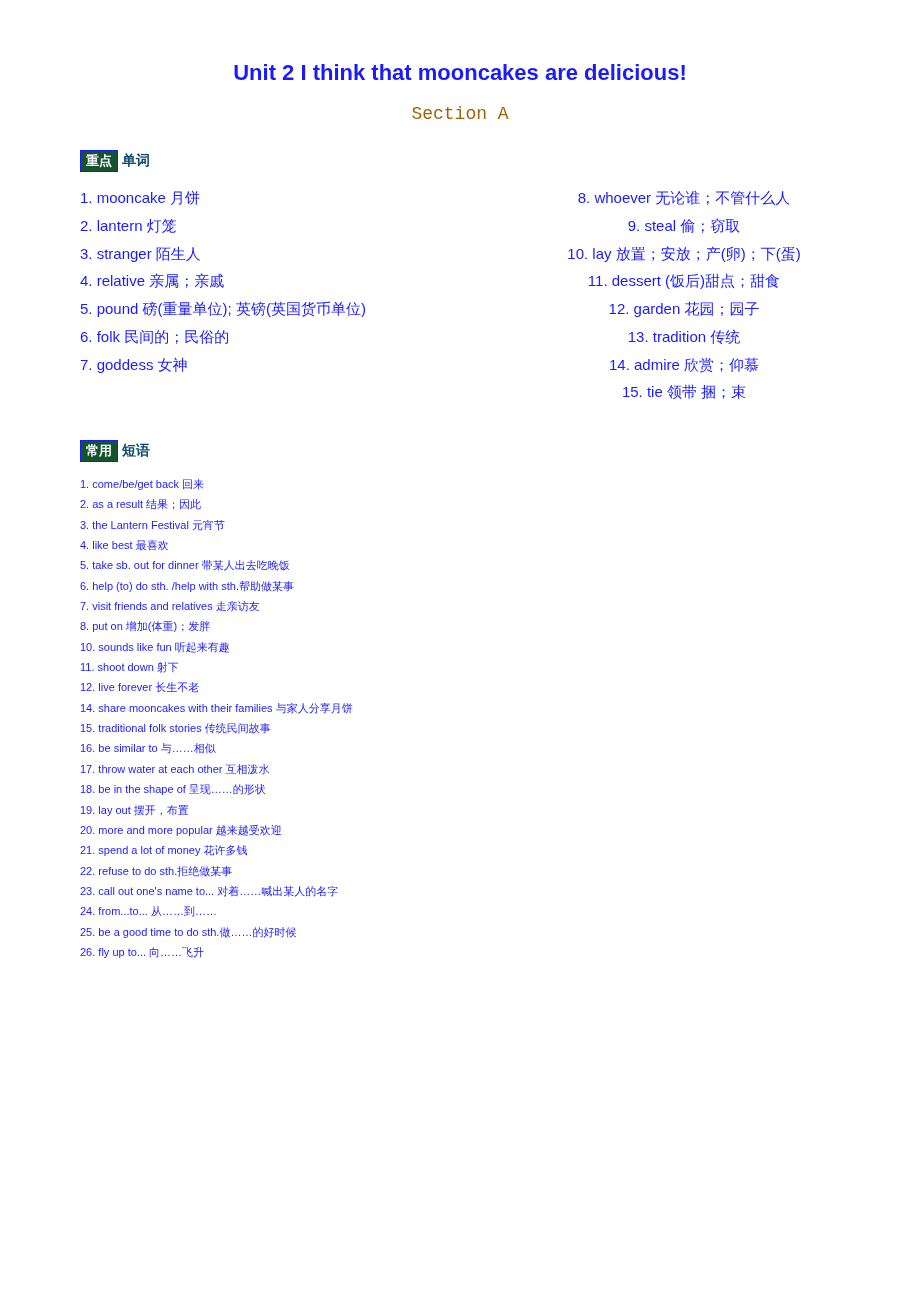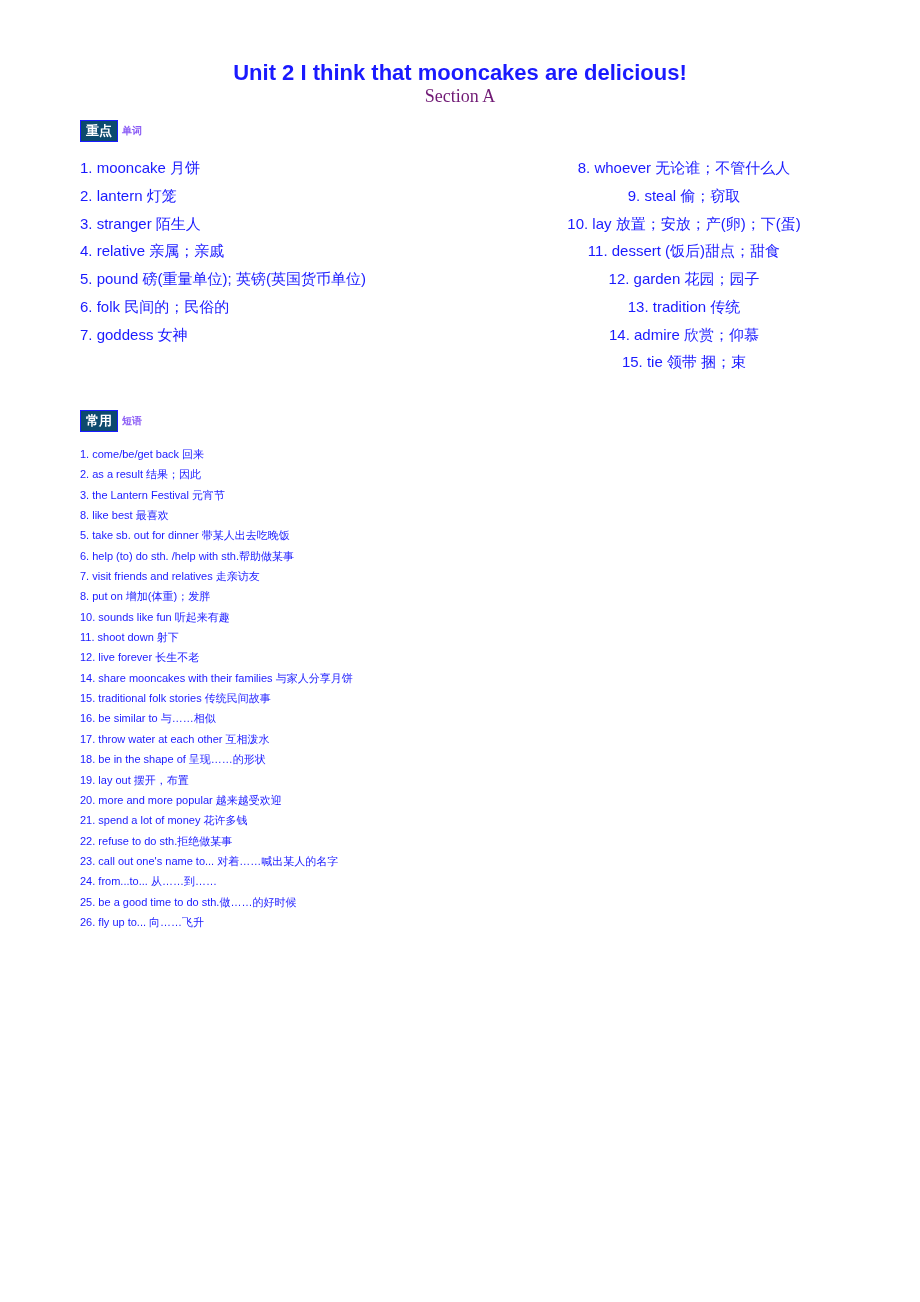--- a/index.html
+++ b/index.html
@@ -16,52 +16,53 @@
       width: 920px;
       min-height: 1302px;
       padding: 60px 80px 60px 80px;
     }
 
     .page-title {
       text-align: center;
       font-size: 22px;
       font-weight: bold;
       color: #1a1aff;
+      margin-bottom: 18px;
       font-family: Arial, sans-serif;
     }
 
     .section-title {
       text-align: center;
       font-size: 18px;
-      color: #701a75;
-      margin-bottom: 9px;
-      font-family: Liberation Serif, serif;
+      color: #a16207;
+      margin-bottom: 22px;
+      font-family: Liberation Mono, monospace;
     }
 
     .section-header {
       display: inline-flex;
       align-items: center;
       margin-bottom: 12px;
       margin-top: 4px;
     }
 
     .section-header-badge {
-      background: #0c4a6e;
+      background: #14532d;
       color: #ffffff;
       font-size: 13px;
       font-weight: bold;
       padding: 1px 5px;
       margin-right: 4px;
       font-family: "SimSun", serif;
       border: 1px solid #1a1aff;
     }
 
     .section-header-text {
-      color: #8b5cf6;
-      font-size: 10px;
+      color: #0c4a6e;
+      font-size: 14px;
       font-weight: bold;
       font-family: "SimSun", serif;
     }
 
     .vocab-section {
       margin-bottom: 30px;
     }
 
     .vocab-columns {
       display: flex;
@@ -133,21 +134,21 @@
 
 <div class="phrases-section">
   <div class="section-header">
     <span class="section-header-badge">常用</span>
     <span class="section-header-text">短语</span>
   </div>
   <div id="phrases-list">
       <div class="phrase-item">1. come/be/get back  回来</div>
       <div class="phrase-item">2. as a result  结果；因此</div>
       <div class="phrase-item">3. the Lantern Festival  元宵节</div>
-      <div class="phrase-item">8. like best  最喜欢</div>
+      <div class="phrase-item">4. like best  最喜欢</div>
       <div class="phrase-item">5. take sb. out for dinner  带某人出去吃晚饭</div>
       <div class="phrase-item">6. help (to) do sth. /help with sth.帮助做某事</div>
       <div class="phrase-item">7. visit friends and relatives  走亲访友</div>
       <div class="phrase-item">8. put on  增加(体重)；发胖</div>
       <div class="phrase-item">10. sounds like fun  听起来有趣</div>
       <div class="phrase-item">11. shoot down  射下</div>
       <div class="phrase-item">12. live forever  长生不老</div>
       <div class="phrase-item">14. share mooncakes with their families  与家人分享月饼</div>
       <div class="phrase-item">15. traditional folk stories  传统民间故事</div>
       <div class="phrase-item">16. be similar to  与……相似</div>

